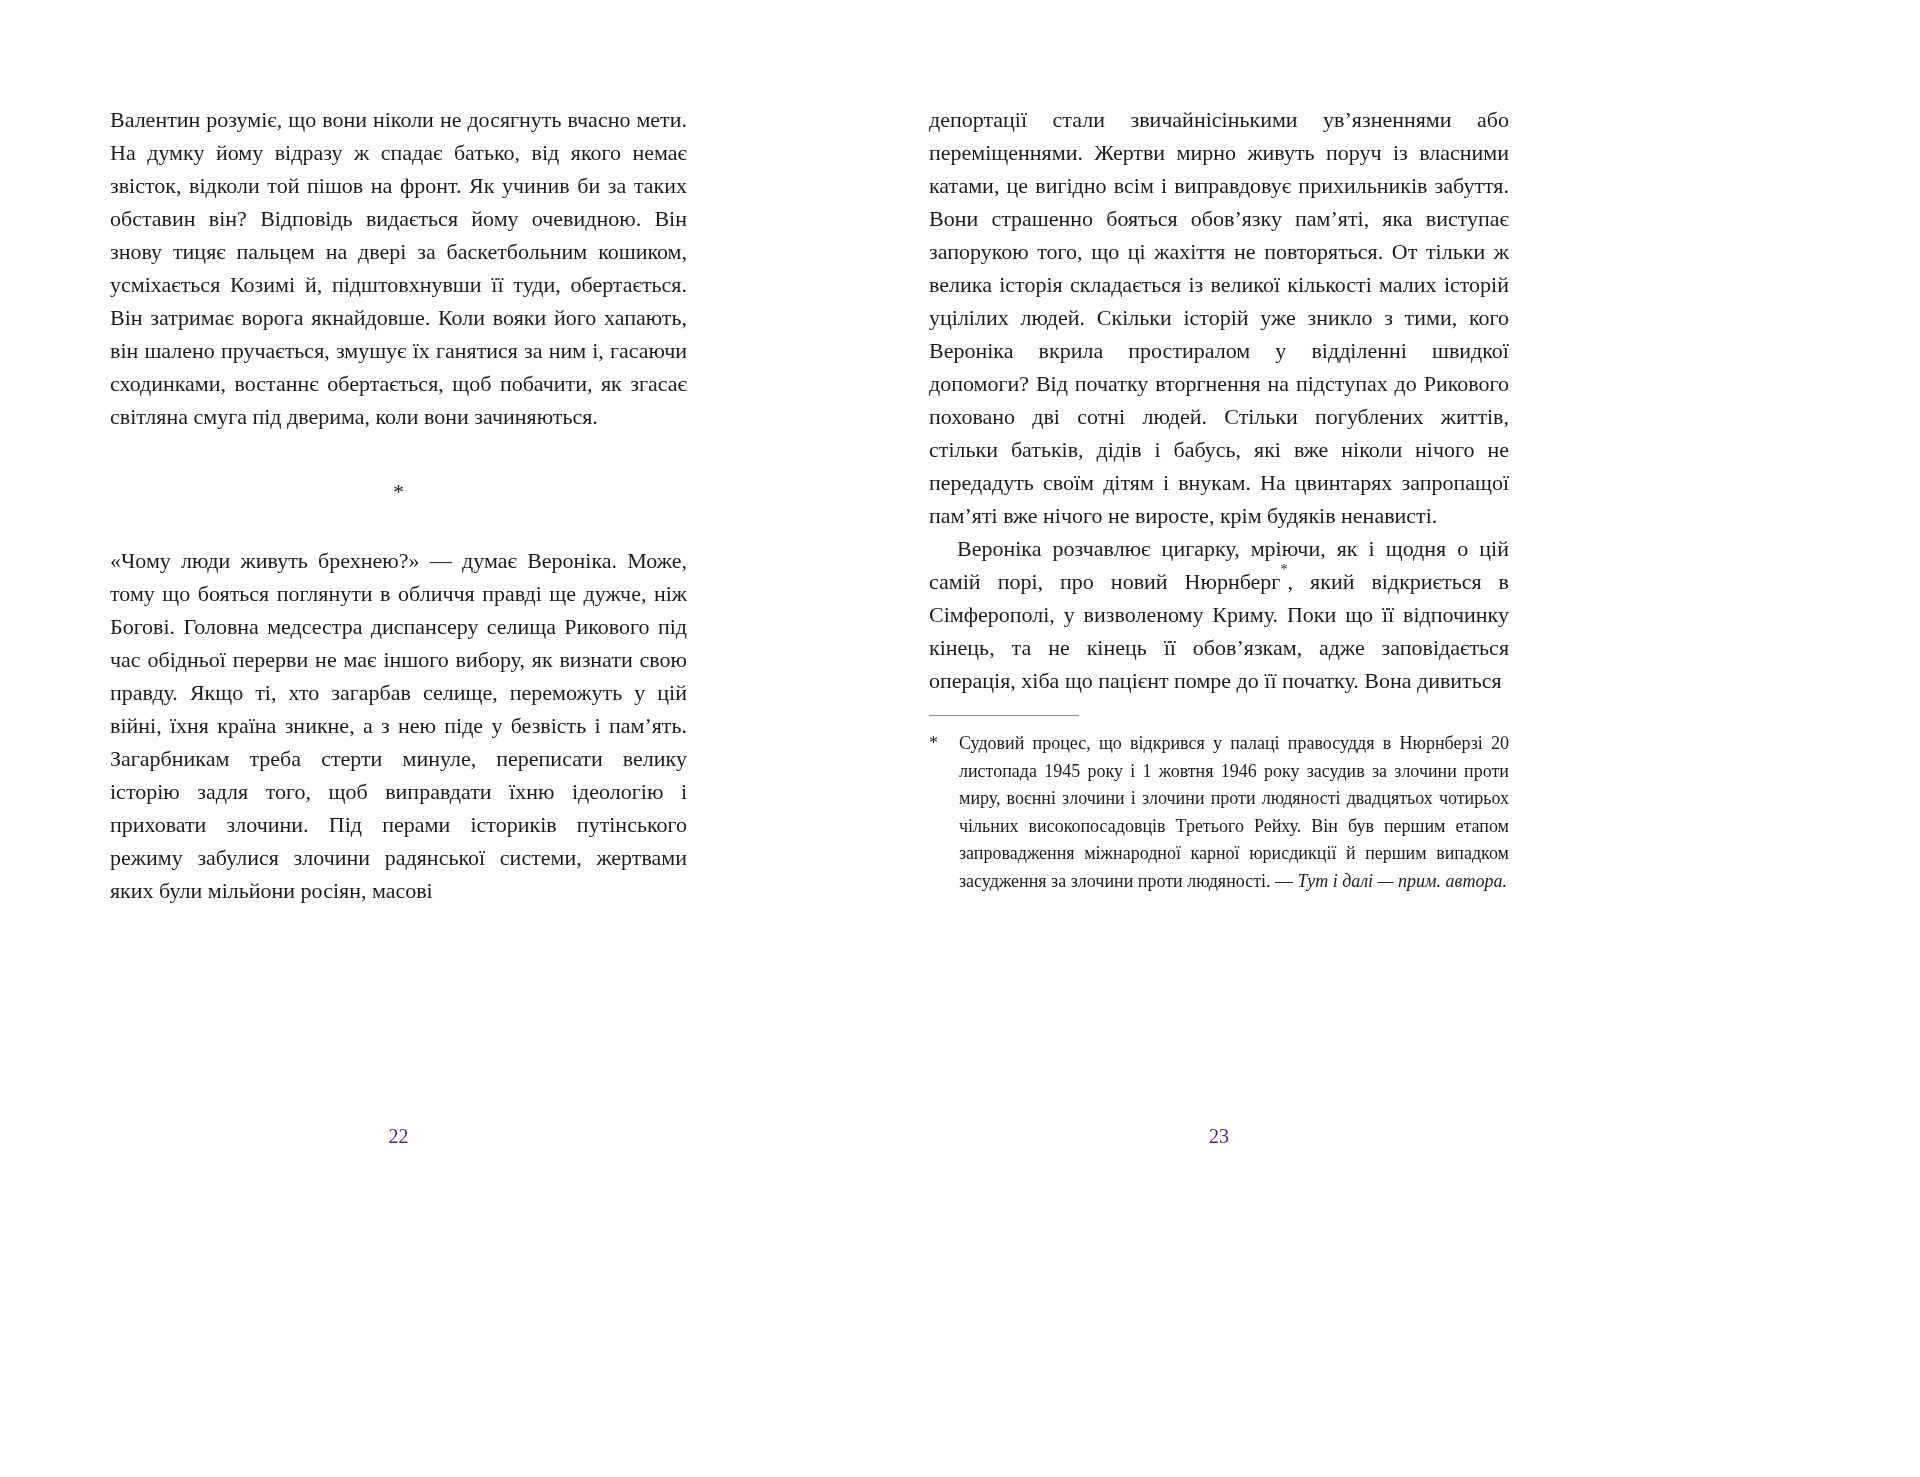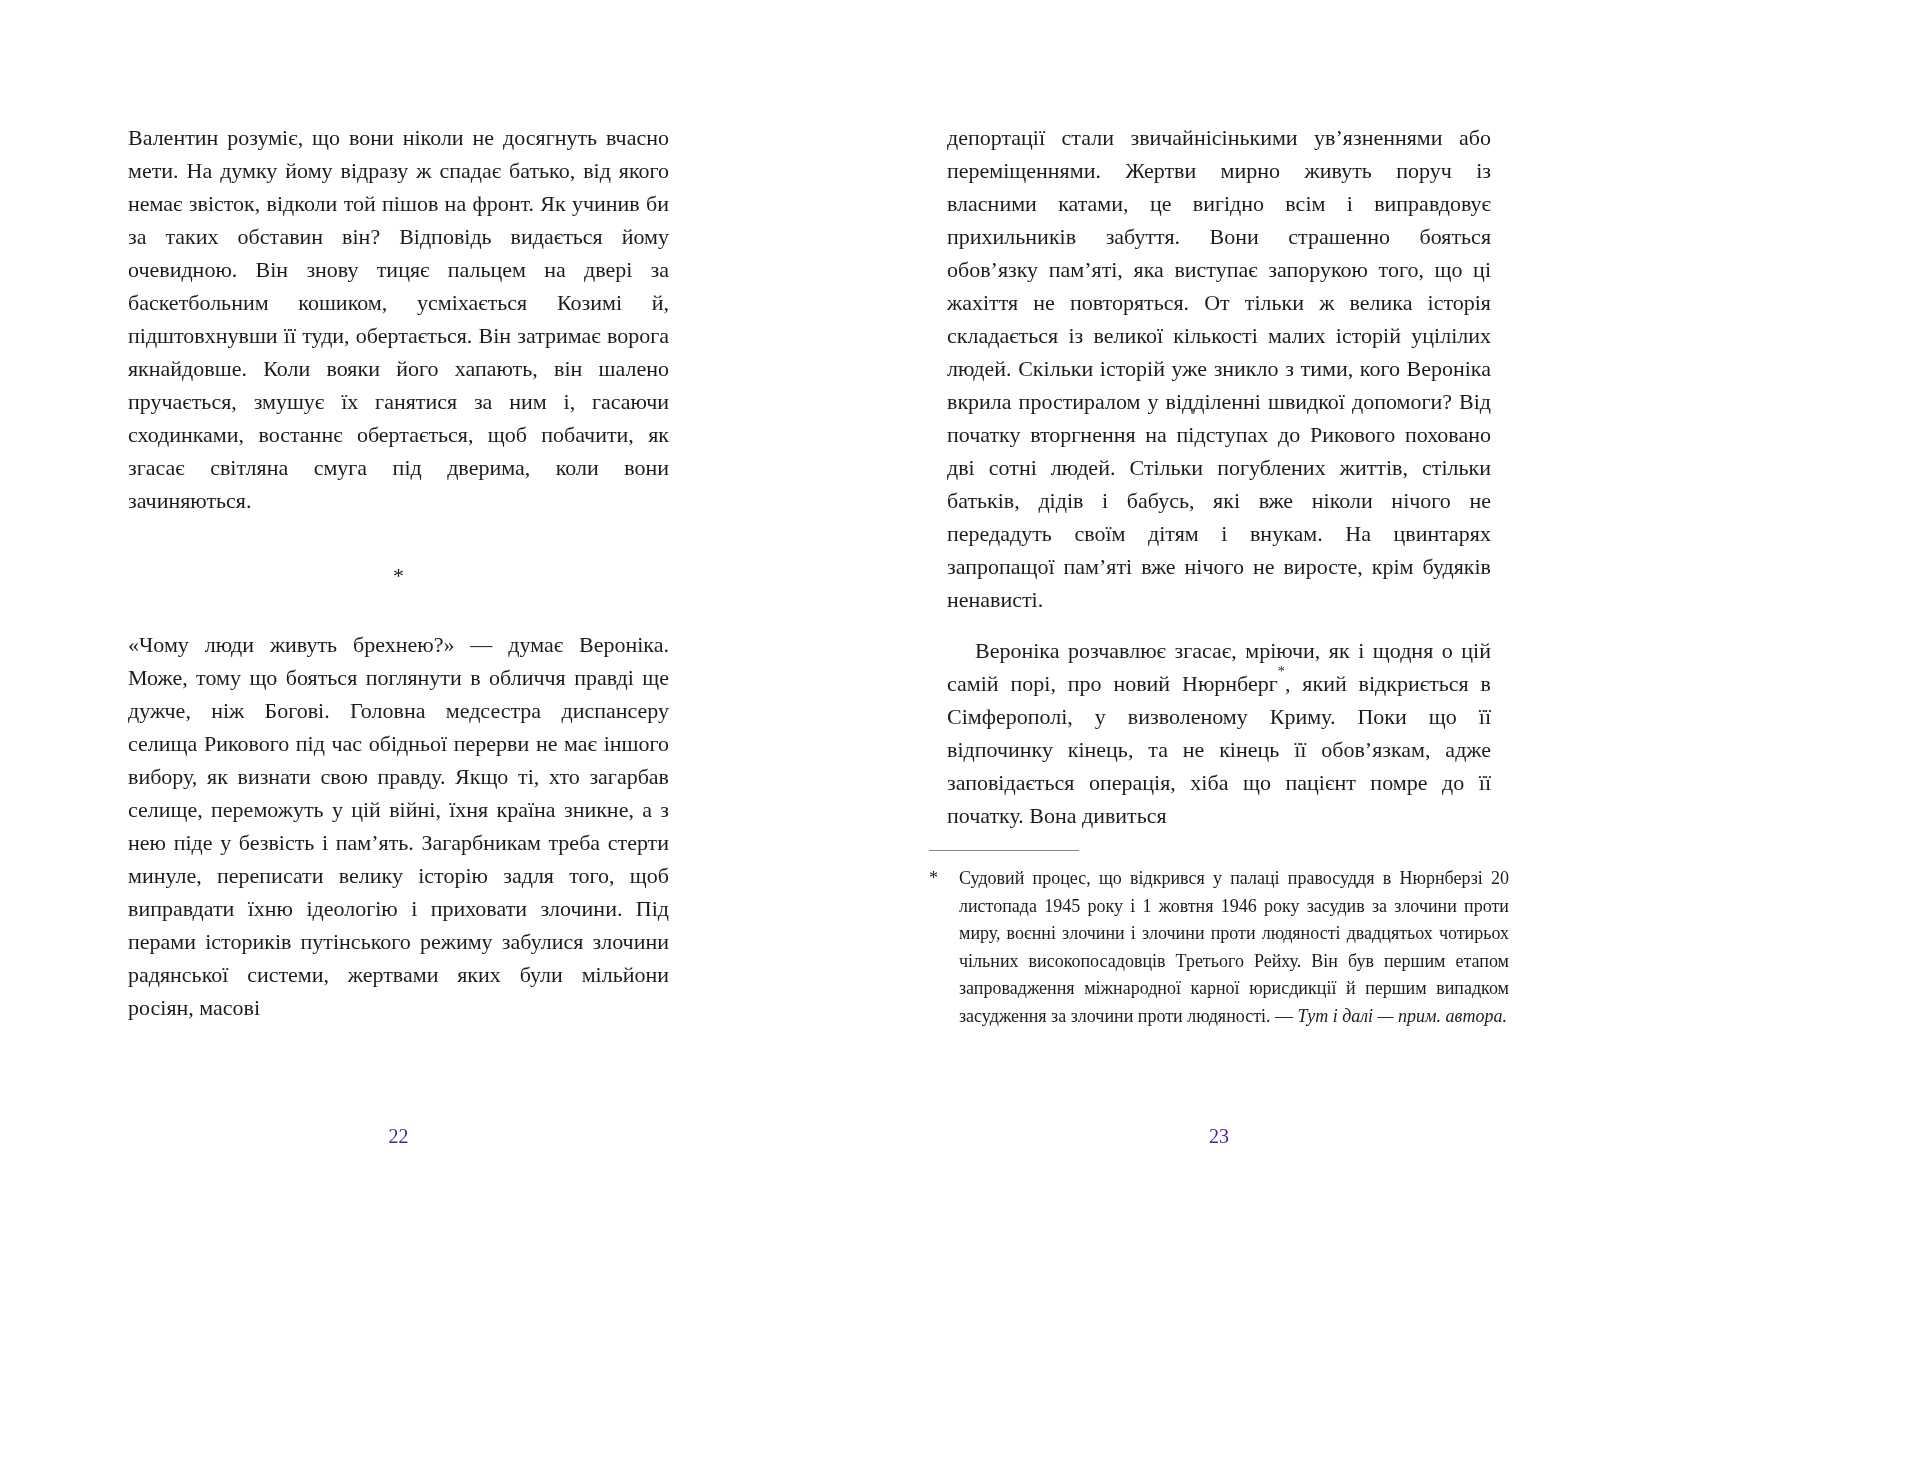--- a/index.html
+++ b/index.html
@@ -34,21 +34,21 @@
   }
   .page-right {
     left: 929px;
     width: 580px;
   }
   .page-body {
     font-size: 22px;
     line-height: 33px;
   }
   .para {
-    margin: 18px;
+    margin: 0;
     text-align: justify;
     hyphens: auto;
     -webkit-hyphens: auto;
   }
   .indent {
     text-indent: 28px;
   }
   .section-break {
     text-align: center;
     font-size: 22px;
@@ -104,21 +104,21 @@
       <p class="para">Валентин розуміє, що вони ніколи не досягнуть вчасно мети. На думку йому відразу ж спадає батько, від якого немає звісток, відколи той пішов на фронт. Як учинив би за таких обставин він? Відповідь видається йому очевидною. Він знову тицяє пальцем на двері за баскетбольним кошиком, усміхається Козимі й, підштовхнувши її туди, обертається. Він затримає ворога якнайдовше. Коли вояки його хапають, він шалено пручається, змушує їх ганятися за ним і, гасаючи сходинками, востаннє обертається, щоб побачити, як згасає світляна смуга під дверима, коли вони зачиняються.</p>
       <div class="section-break">*</div>
       <p class="para">«Чому люди живуть брехнею?» — думає Вероніка. Може, тому що бояться поглянути в обличчя правді ще дужче, ніж Богові. Головна медсестра диспансеру селища Рикового під час обідньої перерви не має іншого вибору, як визнати свою правду. Якщо ті, хто загарбав селище, переможуть у цій війні, їхня країна зникне, а з нею піде у безвість і пам’ять. Загарбникам треба стерти минуле, переписати велику історію задля того, щоб виправдати їхню ідеологію і приховати злочини. Під перами істориків путінського режиму забулися злочини радянської системи, жертвами яких були мільйони росіян, масові</p>
     </div>
     <div class="page-number">22</div>
   </section>
 
   <section class="page page-right">
     <div class="page-body">
       <p class="para">депортації стали звичайнісінькими ув’язненнями або переміщеннями. Жертви мирно живуть поруч із власними катами, це вигідно всім і виправдовує прихильників забуття. Вони страшенно бояться обов’язку пам’яті, яка виступає запорукою того, що ці жахіття не повторяться. От тільки ж велика історія складається із великої кількості малих історій уцілілих людей. Скільки історій уже зникло з тими, кого Вероніка вкрила простиралом у відділенні швидкої допомоги? Від початку вторгнення на підступах до Рикового поховано дві сотні людей. Стільки погублених життів, стільки батьків, дідів і бабусь, які вже ніколи нічого не передадуть своїм дітям і внукам. На цвинтарях запропащої пам’яті вже нічого не виросте, крім будяків ненависті.</p>
-      <p class="para indent"><span>Вероніка розчавлює згасає, мріючи, як і щодня о цій самій порі, про новий Нюрнберг</span><sup class="fn-ref">*</sup><span>, який відкриється в Сімферополі, у визволеному Криму. Поки що її відпочинку кінець, та не кінець її обов’язкам, адже заповідається операція, хіба що пацієнт помре до її початку. Вона дивиться</span></p>
+      <p class="para indent"><span>Вероніка розчавлює цигарку, мріючи, як і щодня о цій самій порі, про новий Нюрнберг</span><sup class="fn-ref">*</sup><span>, який відкриється в Сімферополі, у визволеному Криму. Поки що її відпочинку кінець, та не кінець її обов’язкам, адже заповідається операція, хіба що пацієнт помре до її початку. Вона дивиться</span></p>
       <div class="footnote">
         <div class="footnote-rule"></div>
         <p class="fn-body"><span class="fn-marker">*</span><span>Судовий процес, що відкрився у палаці правосуддя в Нюрнберзі 20 листопада 1945 року і 1 жовтня 1946 року засудив за злочини проти миру, воєнні злочини і злочини проти людяності двадцятьох чотирьох чільних високопосадовців Третього Рейху. Він був першим етапом запровадження міжнародної карної юрисдикції й першим випадком засудження за злочини проти людяності. — </span><em>Тут і далі — прим. автора.</em></p>
       </div>
     </div>
     <div class="page-number">23</div>
   </section>
 
 </div>
 

